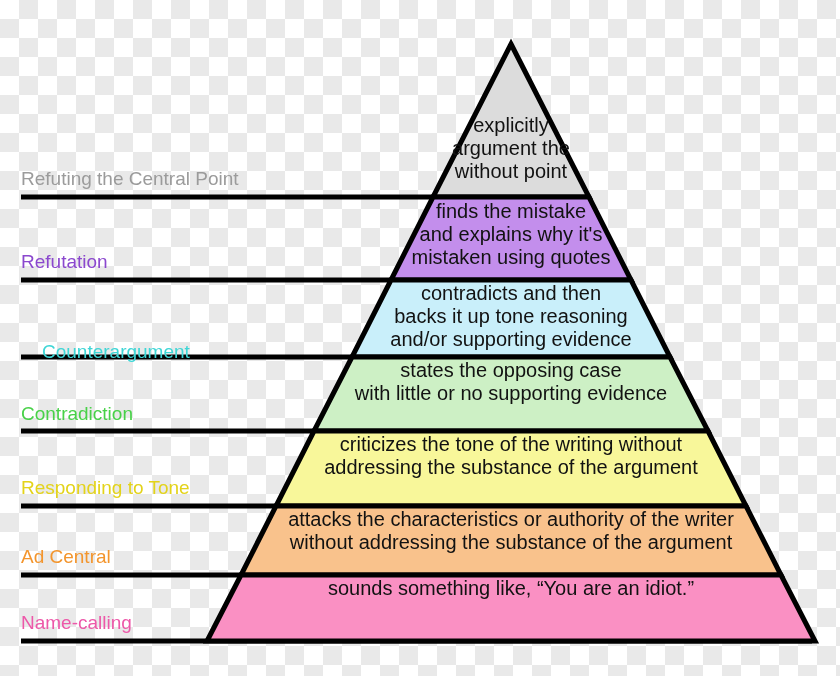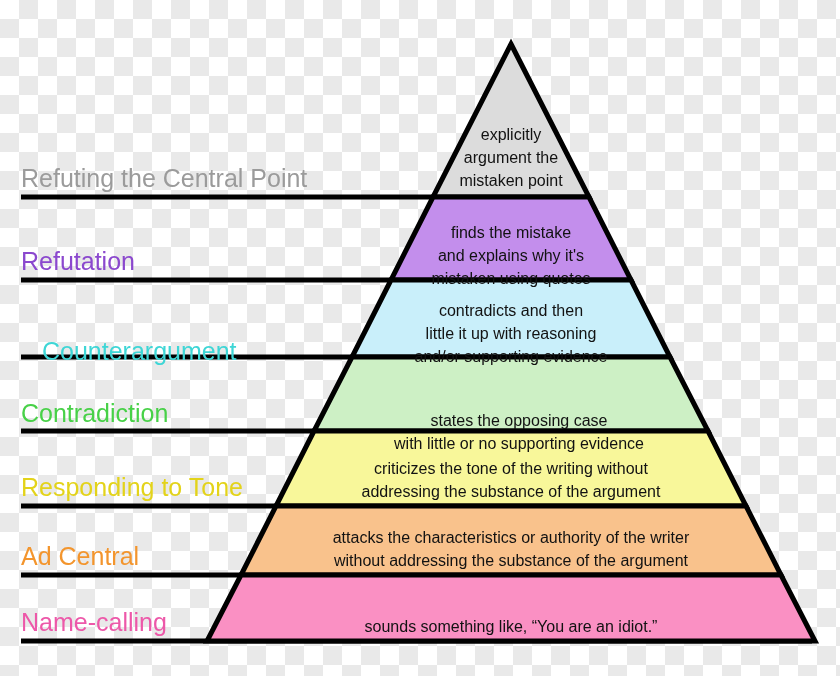--- a/index.html
+++ b/index.html
@@ -11,27 +11,27 @@
     position: relative; width: 840px; height: 676px;
     background-color: #ffffff;
     background-image: repeating-conic-gradient(#e9e9e9 0% 25%, #ffffff 0% 50%);
     background-size: 38px 38px;
   }
   .pyramid-svg { position: absolute; left: 0; top: 0; }
   .pyramid-svg polygon { stroke: #000000; stroke-width: 5; stroke-linejoin: miter; }
   .pyramid-svg line { stroke: #000000; stroke-width: 5; }
   .band-text {
     position: absolute; display: flex; flex-direction: column;
-    align-items: center; justify-content: flex-end;
-    font-size: 16px; line-height: 23px; color: #121212;
+    align-items: center; justify-content: flex-start;
+    font-size: 20px; line-height: 23px; color: #121212;
     text-align: center; white-space: nowrap;
   }
   .side-label {
     position: absolute; left: 21px;
-    font-size: 25px; line-height: 31px; white-space: nowrap;
+    font-size: 19px; line-height: 31px; white-space: nowrap;
   }
 </style>
 </head>
 <body>
 
 <div class="stage">
 
   <svg class="pyramid-svg" width="840" height="676" viewBox="0 0 840 676">
 
     <line x1="21" y1="197" x2="586" y2="197"></line>
@@ -47,33 +47,33 @@
     <polygon points="391,280 631,280 670,357 352,357" fill="#c9effa"></polygon>
     <polygon points="352,357 670,357 708,431 314,431" fill="#cdf0c5"></polygon>
     <polygon points="314,431 708,431 746,506 276,506" fill="#f8f79a"></polygon>
     <polygon points="276,506 746,506 781,575 241,575" fill="#f9c28c"></polygon>
     <polygon points="241,575 781,575 815,641 207,641" fill="#fa90c3"></polygon>
   </svg>
 
   <div class="band-text" style="left:411px; top:114px; width:200px; height:78px;">
     <div>explicitly</div>
     <div>argument the</div>
-    <div>mistaken point</div>
+    <div>without point</div>
   </div>
   <div class="band-text" style="left:346px; top:200px; width:330px; height:90px;">
     <div>finds the mistake</div>
     <div>and explains why it's</div>
     <div>mistaken using quotes</div>
   </div>
   <div class="band-text" style="left:336px; top:282px; width:350px; height:86px;">
     <div>contradicts and then</div>
-    <div>little it up with reasoning</div>
+    <div>backs it up tone reasoning</div>
     <div>and/or supporting evidence</div>
   </div>
-  <div class="band-text" style="left:304px; top:359px; width:430px; height:62px;margin-top:34px;">
+  <div class="band-text" style="left:296px; top:359px; width:430px; height:62px;">
     <div>states the opposing case</div>
     <div>with little or no supporting evidence</div>
   </div>
   <div class="band-text" style="left:231px; top:508px; width:560px; height:64px;">
     <div>attacks the characteristics or authority of the writer</div>
     <div>without addressing the substance of the argument</div>
   </div>
   <div class="band-text" style="left:276px; top:433px; width:470px; height:70px;">
     <div>criticizes the tone of the writing without</div>
     <div>addressing the substance of the argument</div>

